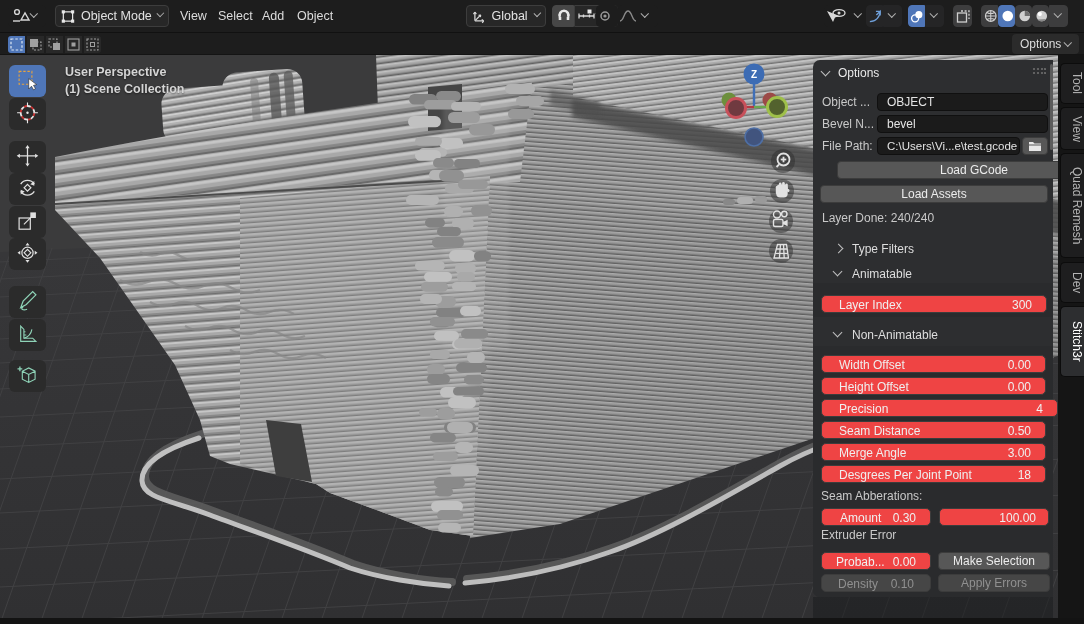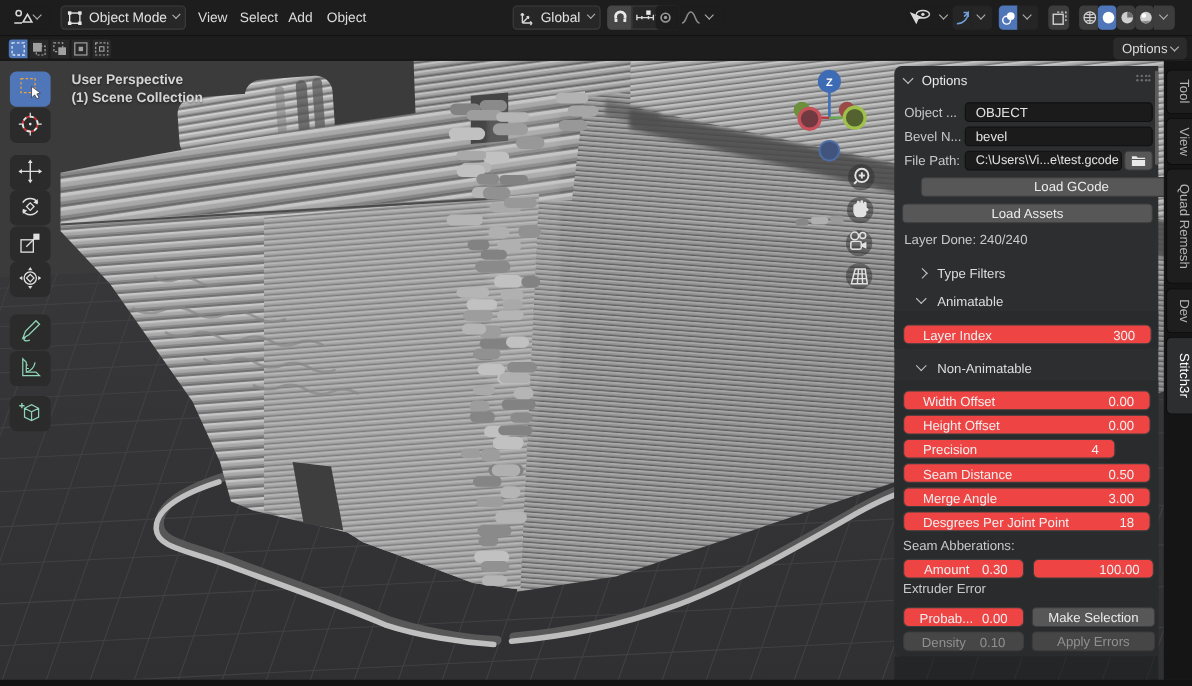--- a/index.html
+++ b/index.html
@@ -600,21 +600,21 @@
     <span class="chev down" style="position:absolute; left:21px; top:269px;"></span>
     <div class="pl" style="left:39px; top:268px; color:#dedede;">Non-Animatable</div>
     <div class="slider" style="left:8px; top:295px; width:225px;">
       <span class="lab">Width Offset</span>
         <span class="val">0.00</span>
     </div>
     <div class="slider" style="left:8px; top:317px; width:225px;">
       <span class="lab">Height Offset</span>
         <span class="val">0.00</span>
     </div>
-    <div class="slider" style="left:8px; top:339px; width:193px;">
+    <div class="slider" style="left:8px; top:339px; width:237px;">
       <span class="lab">Precision</span>
         <span class="val">4</span>
     </div>
     <div class="slider" style="left:8px; top:361px; width:225px;">
       <span class="lab">Seam Distance</span>
         <span class="val">0.50</span>
     </div>
     <div class="slider" style="left:8px; top:383px; width:225px;">
       <span class="lab">Merge Angle</span>
         <span class="val">3.00</span>

